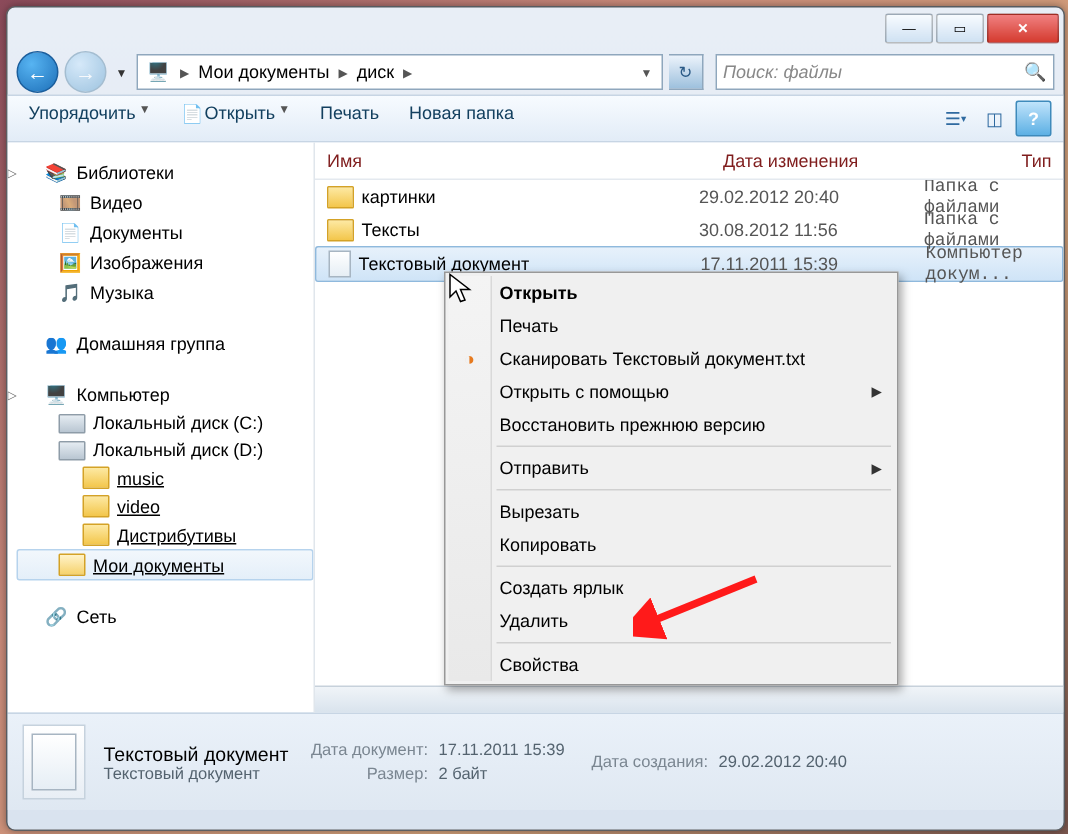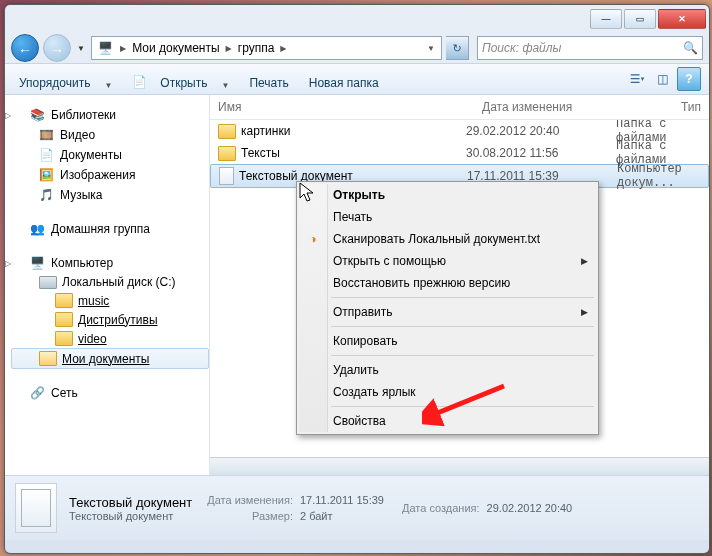--- a/index.html
+++ b/index.html
@@ -15,35 +15,35 @@
   .nav-back{background:radial-gradient(circle at 35% 30%,#57b4f2,#1d6fb8);border:1px solid #1b5e9c;}
   .nav-fwd{background:radial-gradient(circle at 35% 30%,#cfe8fb,#7fb2d7);border:1px solid #88a9c1;opacity:.7;}
   .nav-dd{width:12px;height:22px;display:flex;align-items:center;justify-content:center;font-size:8px;color:#333;}
   .address{flex:1;height:22px;border:1px solid #8fa7bd;background:#fff;display:flex;align-items:center;padding:0 3px;}
   .addr-seg{padding:0 3px;display:flex;align-items:center;gap:2px;height:20px;}
   .addr-arrow{font-size:8px;color:#555;padding:0 3px;}
   .addr-refresh{width:22px;height:22px;border:1px solid #8fa7bd;border-left:none;background:linear-gradient(#ecf3fb,#9dc0dd);display:flex;align-items:center;justify-content:center;color:#2a5a86;font-size:11px;}
   .searchbox{width:216px;height:22px;border:1px solid #8fa7bd;background:#fff;display:flex;align-items:center;margin-left:4px;padding:0 4px;color:#888;font-style:italic;}
   .searchbox .mag{margin-left:auto;color:#4b79a6;font-style:normal;}
   .toolbar{height:30px;background:linear-gradient(#f7fbff,#e2ecf7);border-top:1px solid #c7d5e4;border-bottom:1px solid #c7d5e4;display:flex;align-items:center;padding:0 8px;gap:8px;}
-  .tbtn{height:22px;display:flex;align-items:flex-end;gap:12px;padding:0 6px;color:#13405f;border-radius:2px;}
+  .tbtn{height:22px;display:flex;align-items:flex-start;gap:0;padding:0 6px;color:#13405f;border-radius:2px;}
   .tbtn .dd{font-size:8px;margin-left:2px;color:#555;}
   .tool-right{margin-left:auto;display:flex;align-items:center;gap:2px;}
   .viewicon{width:22px;height:22px;border:1px solid transparent;display:flex;align-items:center;justify-content:center;color:#2f6aa0;font-size:12px;}
   .help{width:22px;height:22px;border-radius:2px;background:linear-gradient(#bfe3fb,#5db0e4);color:#fff;display:flex;align-items:center;justify-content:center;font-weight:bold;border:1px solid #3e8abb;}
   .content{display:flex;height:380px;background:#fff;}
   .navpane{width:198px;border-right:1px solid #e0e6ec;overflow:auto;padding:10px 0 10px 6px;}
   .section{margin-bottom:14px;}
   .section-hdr{display:flex;align-items:center;gap:5px;font-size:12px;padding:2px 4px;}
   .tree-item{display:flex;align-items:center;gap:5px;padding:2px 4px 2px 28px;font-size:12px;white-space:nowrap;}
   .tree-item2{padding-left:44px;text-decoration:underline;}
   .tree-item.sel{background:linear-gradient(#f2f7fc,#e4eff9);border:1px solid #b6d3ed;border-radius:2px;padding-left:27px;}
   .expander{position:relative;left:-10px;font-size:8px;color:#666;width:10px;display:inline-block;}
   .filespane{flex:1;overflow:hidden;display:flex;flex-direction:column;}
-  .cols{height:24px;border-bottom:1px solid #e4e9ef;display:flex;align-items:center;color:#737373;font-size:12px;}
+  .cols{height:24px;border-bottom:1px solid #e4e9ef;display:flex;align-items:center;color:#7f1d1d;font-size:12px;}
   .col{padding:0 8px;}
   .col-name{width:248px;}
   .col-date{width:150px;}
   .col-type{flex:1;text-align:right;}
   .rows{flex:1;overflow:auto;}
   .row{height:22px;display:flex;align-items:center;font-size:12px;}
   .row.sel{background:linear-gradient(#e7f1fb,#cfe4f7);border:1px solid #8fb9dd;border-radius:2px;}
   .cell-name{width:248px;padding-left:8px;display:flex;align-items:center;gap:5px;}
   .cell-date{width:150px;color:#555;}
   .cell-type{flex:1;color:#555;font-family:Liberation Mono, monospace;}
@@ -89,21 +89,21 @@
     <div class="navbtn nav-back">←</div>
     <div class="navbtn nav-fwd">→</div>
     <div class="nav-dd">▼</div>
     <div class="address">
       <span class="addr-seg">
           <span class="ic">🖥️</span>
         </span>
       <span class="addr-arrow">▶</span>
       <span class="addr-seg">Мои документы</span>
       <span class="addr-arrow">▶</span>
-      <span class="addr-seg">группа</span>
+      <span class="addr-seg">диск</span>
       <span class="addr-arrow">▶</span>
       <span style="margin-left:auto" class="addr-arrow">▼</span>
     </div>
     <div class="addr-refresh">↻</div>
     <div class="searchbox">
       <span>Поиск: файлы</span>
       <span class="mag">🔍</span>
     </div>
   </div>
 
@@ -165,31 +165,35 @@
       <div class="section">
         <div class="section-hdr">
             <span class="expander">▷</span>
             <span class="ic ic-comp">🖥️</span>
             <span>Компьютер</span>
           </div>
         <div class="tree-item">
             <span class="ic-drive"></span>
             <span>Локальный диск (C:)</span>
           </div>
+        <div class="tree-item">
+            <span class="ic-drive"></span>
+            <span>Локальный диск (D:)</span>
+          </div>
         <div class="tree-item tree-item2">
             <span class="ic-folder"></span>
             <span>music</span>
           </div>
         <div class="tree-item tree-item2">
             <span class="ic-folder"></span>
-            <span>Дистрибутивы</span>
+            <span>video</span>
           </div>
         <div class="tree-item tree-item2">
             <span class="ic-folder"></span>
-            <span>video</span>
+            <span>Дистрибутивы</span>
           </div>
         <div class="tree-item tree-item2 sel">
             <span class="ic-folder-open"></span>
             <span>Мои документы</span>
           </div>
       </div>
       <div class="section">
         <div class="section-hdr">
             <span class="expander"></span>
             <span class="ic ic-net">🔗</span>
@@ -239,21 +243,21 @@
         <span class="ic-doc" style="width:28px;height:36px"></span>
       </div>
     <div class="meta">
       <div class="title">Текстовый документ</div>
       <div>Текстовый документ</div>
     </div>
     <div class="meta">
       <table>
         <tbody>
             <tr>
-              <td class="k">Дата изменения:</td>
+              <td class="k">Дата документ:</td>
               <td>17.11.2011 15:39</td>
             </tr>
         <tr>
               <td class="k">Размер:</td>
               <td>2 байт</td>
             </tr>
       </tbody>
         </table>
     </div>
     <div class="meta">
@@ -274,44 +278,47 @@
   <div class="ctx-gutter"></div>
   <div class="ctx-items">
     <div class="ctx-item bold">
         <span>Открыть</span>
       </div>
     <div class="ctx-item">
         <span>Печать</span>
       </div>
     <div class="ctx-item">
         <span class="ctx-icon" style="color:#e67a1f">◑</span>
-        <span>Сканировать Локальный документ.txt</span>
+        <span>Сканировать Текстовый документ.txt</span>
       </div>
     <div class="ctx-item">
         <span>Открыть с помощью</span>
         <span class="sub">▶</span>
       </div>
     <div class="ctx-item">
         <span>Восстановить прежнюю версию</span>
       </div>
     <div class="ctx-sep"></div>
     <div class="ctx-item">
         <span>Отправить</span>
         <span class="sub">▶</span>
       </div>
     <div class="ctx-sep"></div>
     <div class="ctx-item">
+        <span>Вырезать</span>
+      </div>
+    <div class="ctx-item">
         <span>Копировать</span>
       </div>
     <div class="ctx-sep"></div>
     <div class="ctx-item">
+        <span>Создать ярлык</span>
+      </div>
+    <div class="ctx-item">
         <span>Удалить</span>
-      </div>
-    <div class="ctx-item">
-        <span>Создать ярлык</span>
       </div>
     <div class="ctx-sep"></div>
     <div class="ctx-item">
         <span>Свойства</span>
       </div>
   </div>
 </div>
 
 <div class="cursor">
   <svg width="18" height="22">

